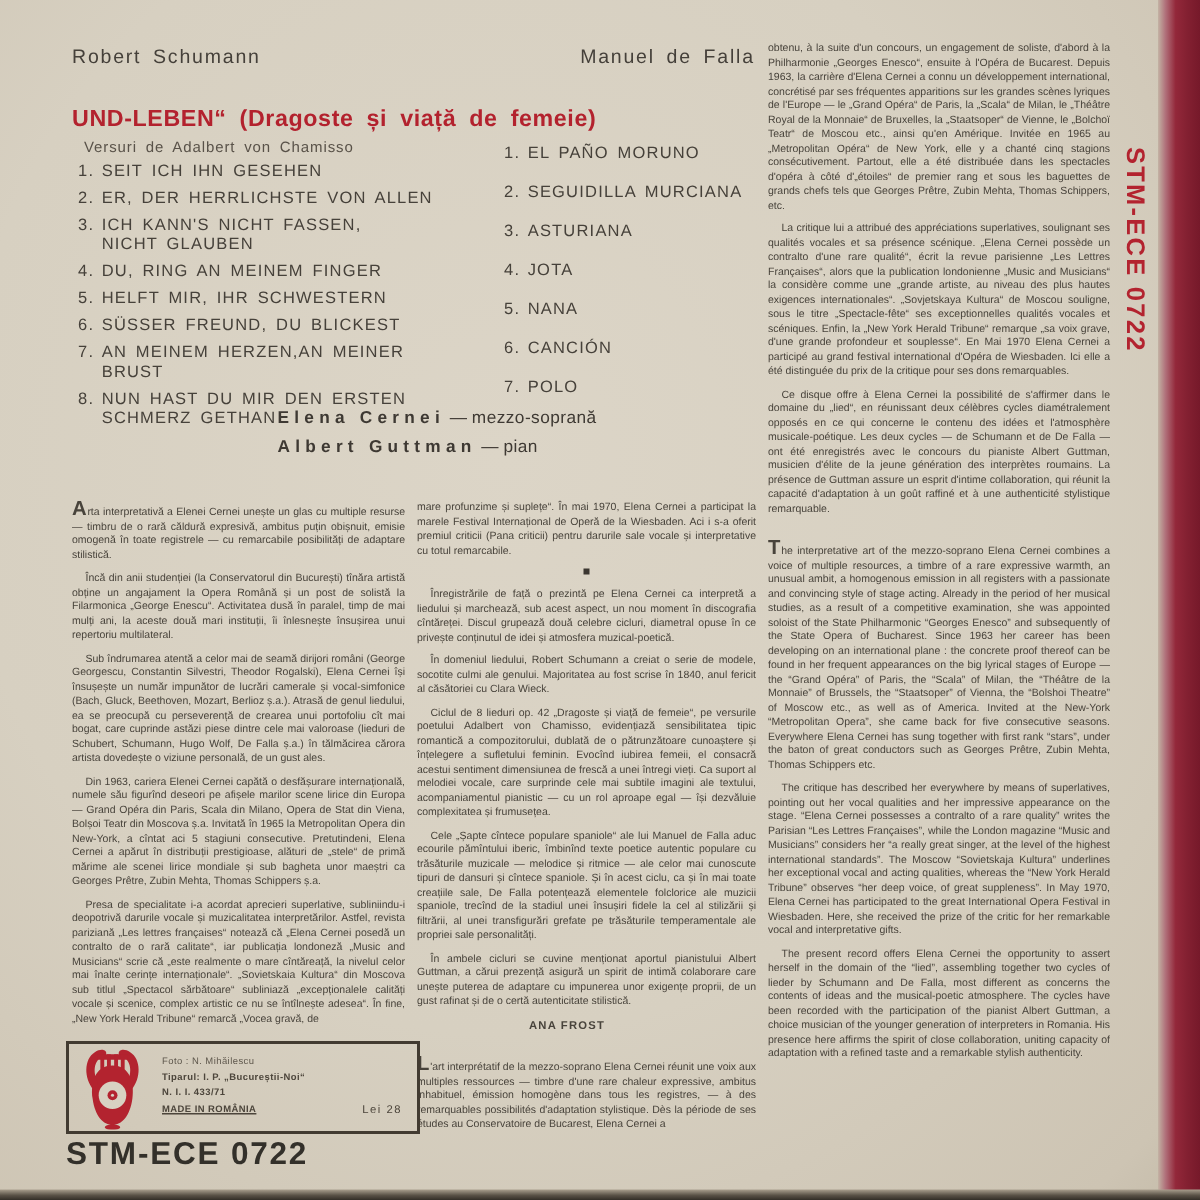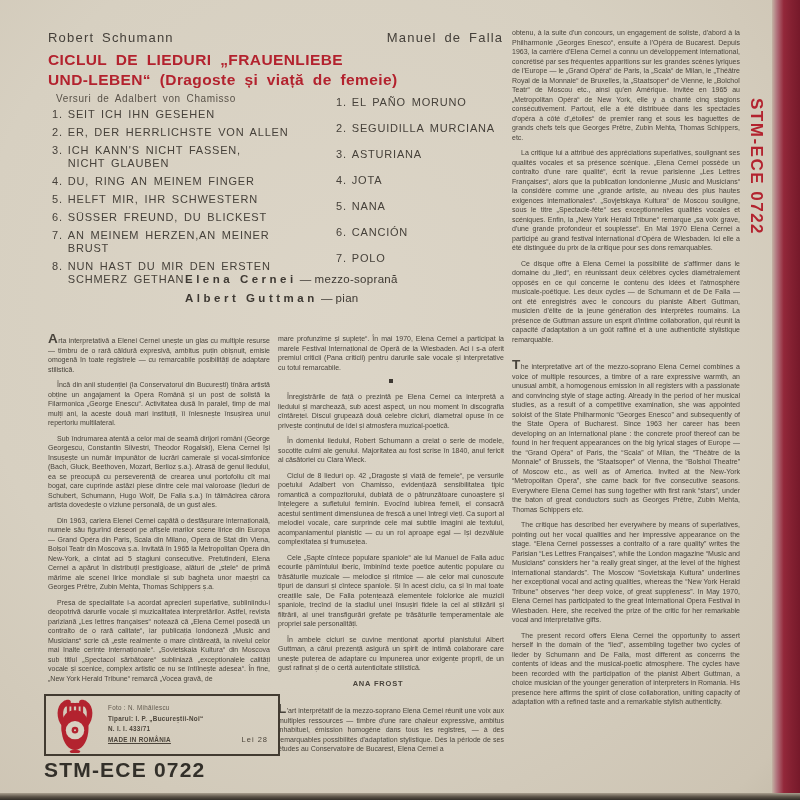--- a/index.html
+++ b/index.html
@@ -86,21 +86,20 @@
 </style>
 </head>
 <body>
 
 <div class="cover">
 
   <div class="stripe"></div>
   <div class="spine-code">STM-ECE 0722</div>
 
   <div class="composer" style="left:48px; top:30px; width:262px; ">Robert Schumann</div>
-  <div class="red-title" style="left:48px; top:50px;">CICLUL DE LIEDURI „FRAUENLIEBE</div>
   <div class="red-title" style="left:48px; top:70px;">UND-LEBEN“ (Dragoste și viață de femeie)</div>
   <div class="lyrics-credit" style="left:56px; top:93px;">Versuri de Adalbert von Chamisso</div>
 
   <div class="tracklist" style="left:52px; top:108px; width:260px;">
     <div class="track">
         <span>1.</span>
         <span class="t-title">SEIT ICH IHN GESEHEN</span>
       </div>
     <div class="track">
         <span>2.</span>

